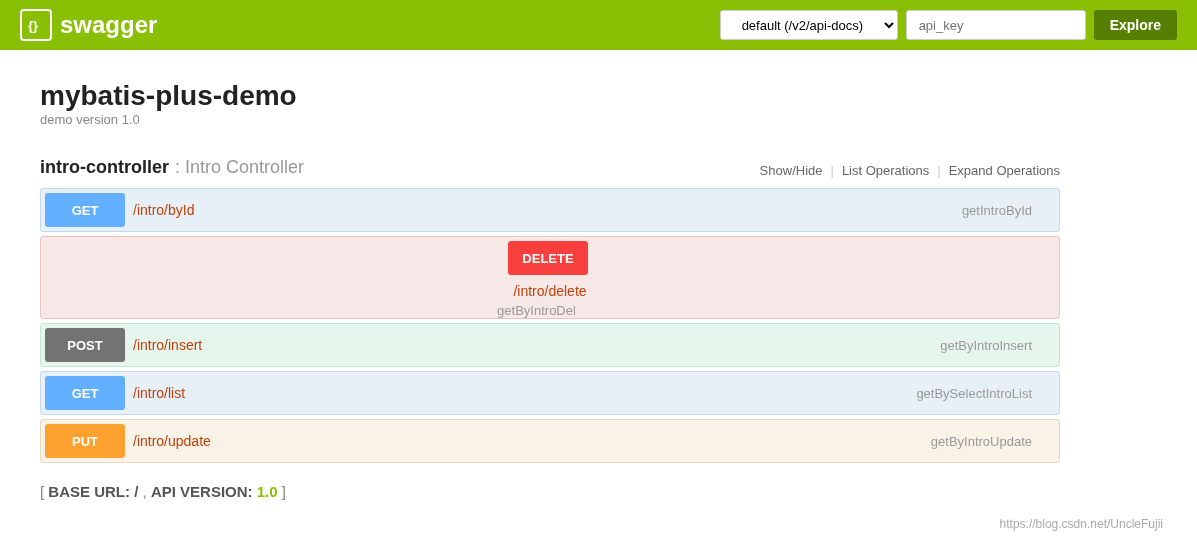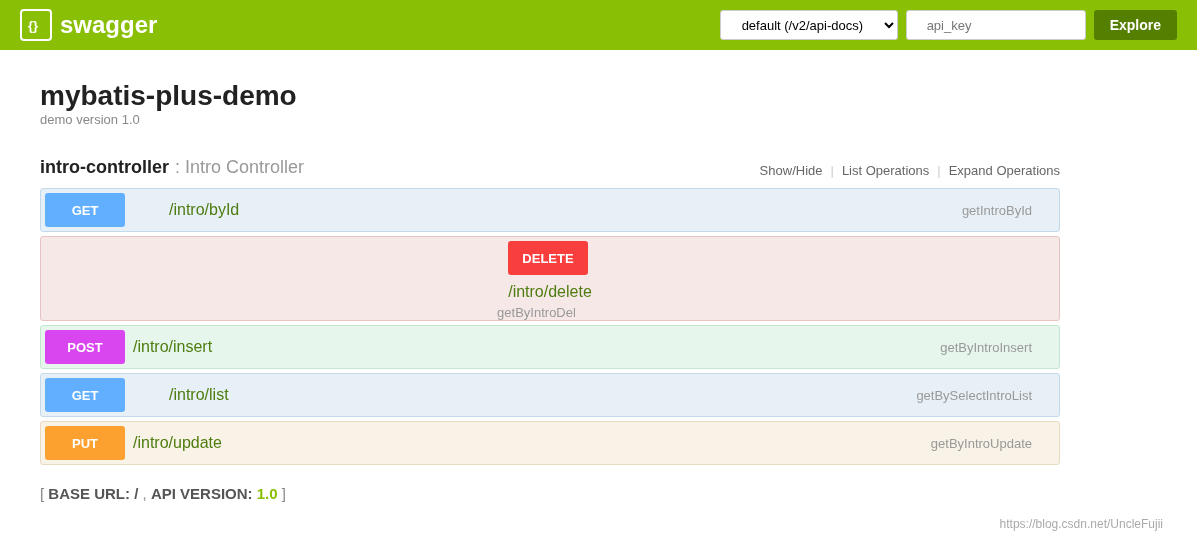--- a/index.html
+++ b/index.html
@@ -46,21 +46,21 @@
     .url-select {
       height: 30px;
       padding: 0 17px;
       border: 1px solid #ccc;
       border-radius: 3px;
       font-size: 13px;
       background: #fff;
     }
     .api-key-input {
       height: 30px;
-      padding: 0 20px;
+      padding: 0 12px;
       border: 1px solid #ccc;
       border-radius: 3px;
       font-size: 13px;
       width: 180px;
       color: #999;
     }
     .explore-btn {
       height: 30px;
       padding: 0 16px;
       background: #547f00;
@@ -120,47 +120,47 @@
     }
     .controller-actions .sep { color: #ccc; }
     .api-row {
       display: flex;
       align-items: center;
       margin-bottom: 4px;
       border: 1px solid transparent;
       border-radius: 3px;
       overflow: hidden;
     }
-    .api-row.get { background: #e7f0f7; border-color: #c3d9ec; gap: 36px; }
+    .api-row.get { background: #e7f0f7; border-color: #c3d9ec; }
     .api-row.delete { background: #f7e8e8; border-color: #e8c3c3; flex-direction: column; }
     .api-row.post { background: #e7f6ec; border-color: #c3e8d0; }
     .api-row.put { background: #f9f2e7; border-color: #e8d9c3; }
 
     .method-badge {
       width: 80px;
       min-width: 80px;
       height: 34px;
       display: flex;
       align-items: center;
       justify-content: center;
       color: #fff;
       font-weight: bold;
       font-size: 13px;
       margin: 4px 8px 4px 4px;
       border-radius: 3px;
     }
     .badge-get { background: #61affe; }
     .badge-delete { background: #f93e3e; }
-    .badge-post { background: #d946ef; }
+    .badge-post { background: #737373; }
     .badge-put { background: #fca130; }
 
     .api-path {
       flex: 1;
-      font-size: 16px;
-      color: #4d7c0f;
+      font-size: 14px;
+      color: #c2410c;
       padding: 4px 0;
     }
     .api-op-name {
       font-size: 13px;
       color: #999;
       padding-right: 27px;
     }
 
     
     .footer-info {

